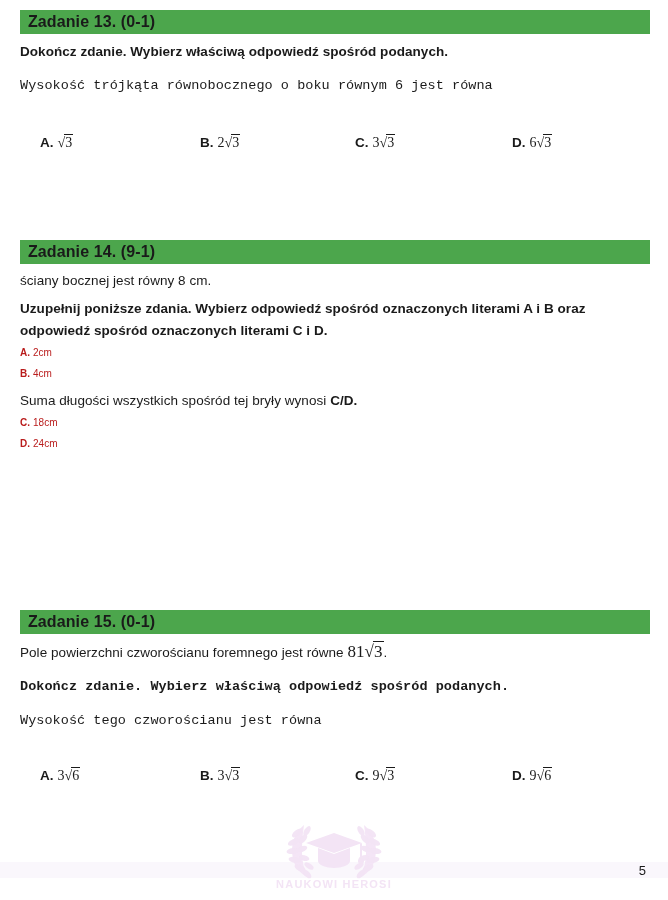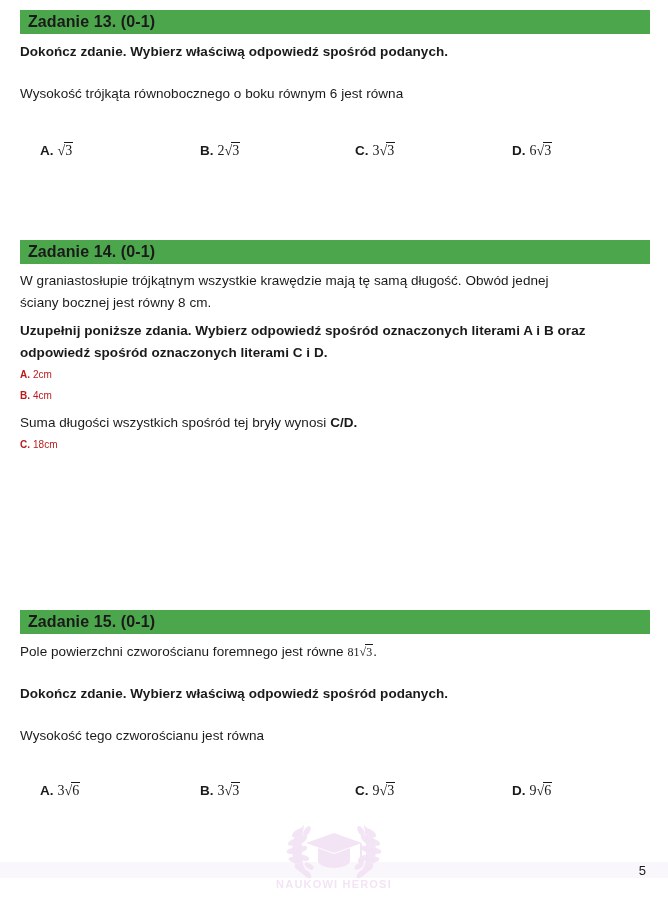--- a/index.html
+++ b/index.html
@@ -102,21 +102,22 @@
     margin: 0;
     font-size: 13.5px;
     line-height: 22px;
     color: #1a1a1a;
     letter-spacing: 0.05px;
   }
   p.line.bold {
     font-weight: bold;
   }
   p.line.gap {
-    margin-top: 20px;
+    margin-top: 12px;
+    font-family: Liberation Mono, monospace;
   }
   p.line.gap-lg {
     margin-top: 6px;
   }
 
   
   .options-row {
     position: relative;
     height: 28px;
     margin-left: 20px;
@@ -151,21 +152,21 @@
     line-height: 21px;
     color: #b91c1c;
   }
   .option-stack .opt-item .opt-letter {
     font-weight: bold;
   }
 
   
   .math {
     font-family: "Liberation Serif", serif;
-    font-size: 12px;
+    font-size: 17px;
   }
   .sqrt {
     font-family: "Liberation Serif", serif;
     white-space: nowrap;
   }
   .sqrt .radicand {
     border-top: 1px solid #1a1a1a;
     padding: 0 1px 0 1px;
     margin-left: -1px;
   }
@@ -250,39 +251,40 @@
         <div class="option" style="left:335px;">
           <span class="opt-letter">C.</span><span class="opt-math sqrt"><span>3</span>√<span class="radicand">3</span></span>
         </div>
         <div class="option" style="left:492px;">
           <span class="opt-letter">D.</span><span class="opt-math sqrt"><span>6</span>√<span class="radicand">3</span></span>
         </div>
       </div>
     </section>
 
     <section class="task" style="top:240px;">
-      <div class="task-header">Zadanie 14. (0-1)</div>
+      <div class="task-header">Zadanie 14. (9-1)</div>
       <div class="task-body" style="padding-top:6px;">
-        <p class="line">W graniastosłupie trójkątnym wszystkie krawędzie mają tę samą długość. Obwód jednej</p>
         <p class="line">ściany bocznej jest równy 8 cm.</p>
 
         <p class="line bold gap-lg">Uzupełnij poniższe zdania. Wybierz odpowiedź spośród oznaczonych literami A i B oraz</p>
         <p class="line bold">odpowiedź spośród oznaczonych literami C i D.</p>
 
         <div class="option-stack">
           <p class="line opt-item"><span class="opt-letter">A.</span>
             <span>2cm</span></p>
           <p class="line opt-item"><span class="opt-letter">B.</span>
             <span>4cm</span></p>
         </div>
 
         <p class="line gap-lg"><span>Suma długości wszystkich spośród tej bryły wynosi </span><strong>C/D.</strong></p>
         <div class="option-stack">
           <p class="line opt-item"><span class="opt-letter">C.</span>
             <span>18cm</span></p>
+          <p class="line opt-item"><span class="opt-letter">D.</span>
+            <span>24cm</span></p>
         </div>
       </div>
     </section>
 
     <section class="task" style="top:610px;">
       <div class="task-header">Zadanie 15. (0-1)</div>
       <div class="task-body" style="padding-top:7px;">
         <p class="line"><span>Pole powierzchni czworościanu foremnego jest równe </span><span class="math sqrt"><span>81</span>√<span class="radicand">3</span></span><span>.</span></p>
 
         <p class="line bold gap">Dokończ zdanie. Wybierz właściwą odpowiedź spośród podanych.</p>

